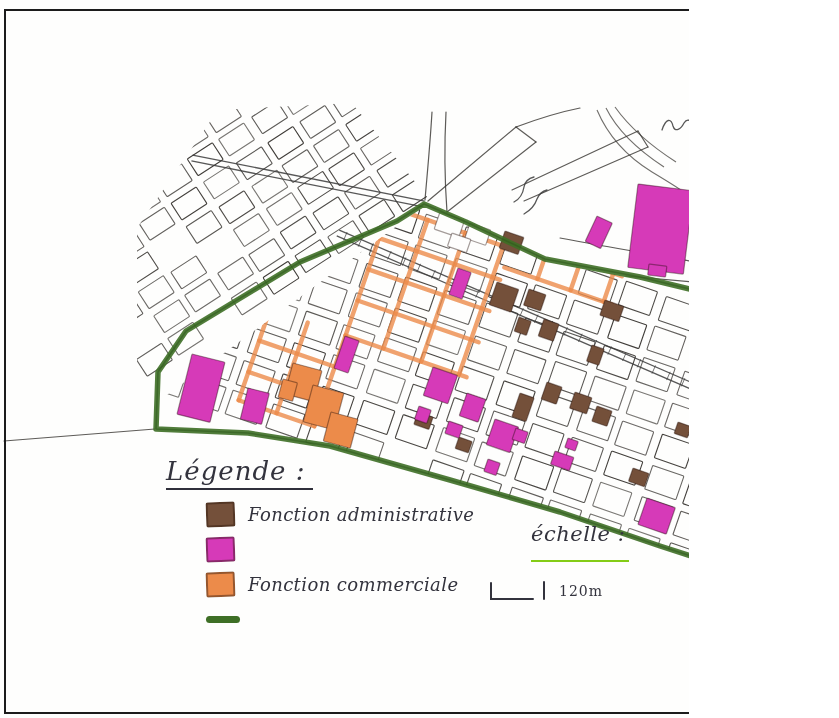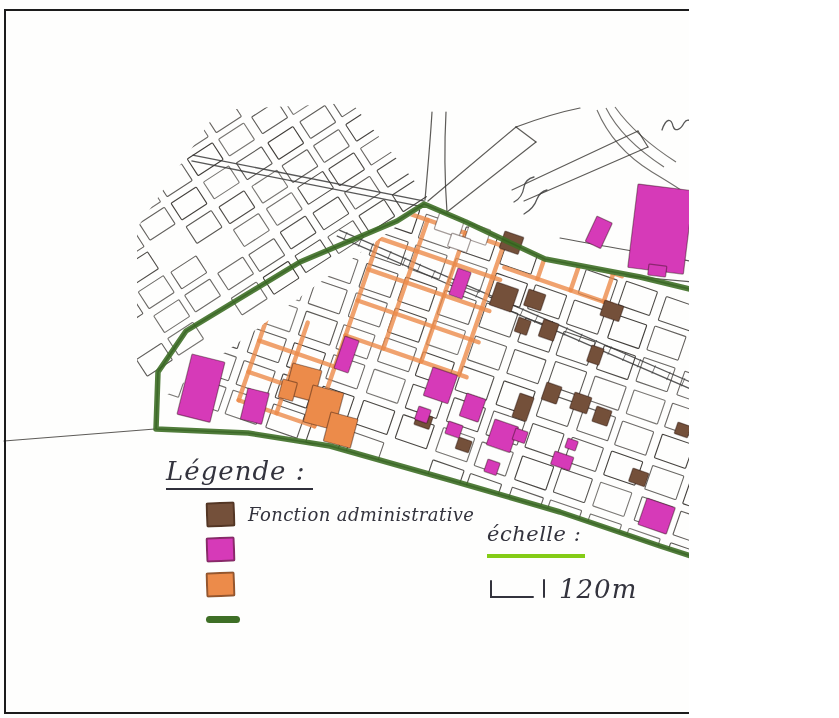--- a/index.html
+++ b/index.html
@@ -12,23 +12,23 @@
   .legend-title{font-size:26px;font-style:italic;letter-spacing:1px;display:inline-block;
                 border-bottom:2.5px solid #2f2f3a;padding:0 8px 2px 0;}
   .legend-items{margin-top:12px;}
   .legend-row{display:flex;align-items:center;gap:13px;margin-bottom:10px;min-height:25px;margin-left:40px;}
   .swatch{width:25px;height:21px;border:2px solid rgba(45,22,10,.45);border-radius:2px;
           transform:rotate(-2deg);flex:0 0 auto;}
   .swatch.line{width:34px;height:7px;border:none;border-radius:4px;transform:none;}
   .legend-label{font-size:18px;font-style:italic;letter-spacing:.4px;white-space:nowrap;}
   .scalebox{position:absolute;left:487px;top:522px;color:#33333d;}
   .scale-title{font-size:21px;font-style:italic;display:inline-block;
-               border-bottom:4px solid #84cc16;padding:0 4px 8px 0;letter-spacing:.5px;}
+               border-bottom:2px solid #84cc16;padding:0 4px 14px 0;letter-spacing:.5px;margin-left:44px;}
   .scale-row{display:flex;align-items:center;gap:6px;margin-top:16px;}
-  .scale-label{font-size:26px;font-style:italic;letter-spacing:1px;}
+  .scale-label{font-size:14px;letter-spacing:1px;}
 </style>
 </head>
 <body>
 
 <div class="page">
   <svg class="map" width="839" height="718" viewBox="0 0 839 718" id="mapsvg">
       <rect x="0" y="0" width="839" height="718" fill="#fefefd"></rect>
       <defs>
         <clipPath id="clipW">
           <polygon points="137,418 137,228 218,110 352,103 428,198 160,370"></polygon>
@@ -742,20 +742,21 @@
     <div class="legend-items" id="legend-items">
         <div class="legend-row">
           <span class="swatch" style="background: rgb(116, 80, 58);"></span>
           <span class="legend-label">Fonction administrative</span>
         </div>
         <div class="legend-row">
           <span class="swatch" style="background: rgb(214, 58, 184);"></span>
         </div>
         <div class="legend-row">
           <span class="swatch" style="background: rgb(236, 139, 74);"></span>
+          <span class="legend-label">Fonction commerciale</span>
         </div>
         <div class="legend-row">
           <span class="swatch line" style="background: rgb(62, 111, 38);"></span>
         </div>
       </div>
   </div>
 
   <div class="scalebox">
     <div class="scale-title">échelle :</div>
     <div class="scale-row">

